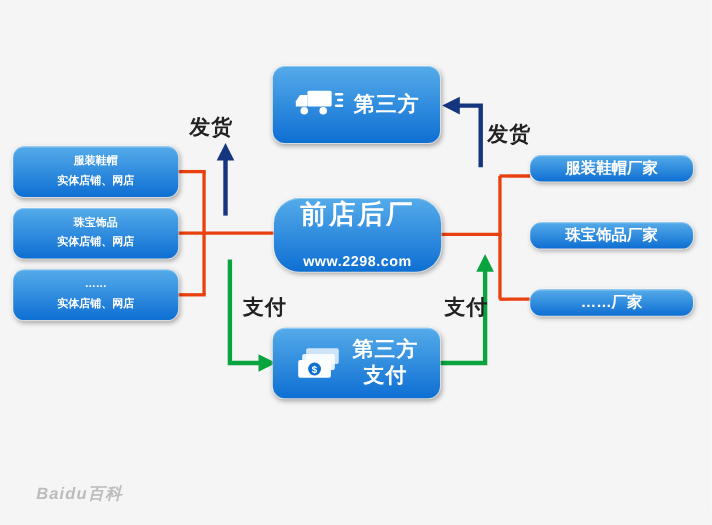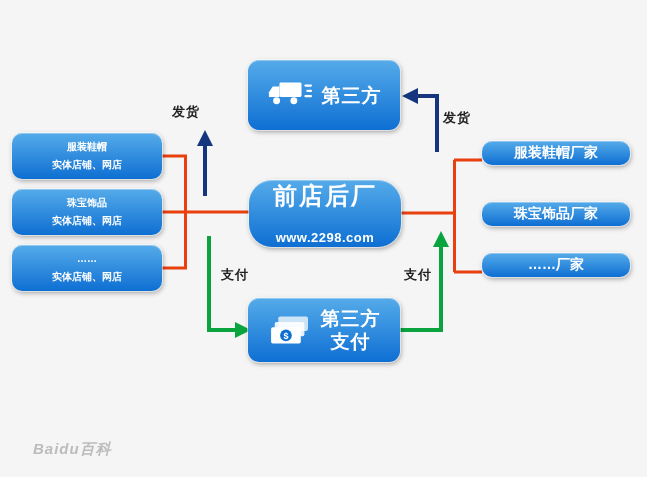--- a/index.html
+++ b/index.html
@@ -38,24 +38,24 @@
   .side-box{
     position:absolute;display:flex;flex-direction:column;align-items:center;justify-content:center;
     background:linear-gradient(to bottom,var(--box-top) 0%,var(--box-bottom) 100%);
     border-radius:10px;color:#fff;font-weight:bold;text-align:center;
     box-shadow:0 0 0 1px rgba(255,255,255,.55),1px 2px 5px rgba(0,0,0,.35),
                inset 0 1px 0 rgba(255,255,255,.35);
   }
   .left-box{left:12px;width:150px;height:46px;font-size:10px;line-height:18px;}
   .lb-0{top:133px;} .lb-1{top:189px;} .lb-2{top:245px;}
   .right-box{left:482px;width:148px;height:24px;font-size:14px;}
-  .rb-0{top:141px;} .rb-1{top:202px;} .rb-2{top:253px;align-items:center;}
+  .rb-0{top:141px;} .rb-1{top:202px;} .rb-2{top:263px;align-items:center;}
 
   .edge-label{
-    position:absolute;font-size:13px;font-weight:bold;color:var(--label);letter-spacing:1px;
+    position:absolute;font-size:19px;font-weight:bold;color:var(--label);letter-spacing:1px;
   }
   .el-ship-left{left:172px;top:103px;}
   .el-ship-right{left:443px;top:109px;}
   .el-pay-left{left:221px;top:266px;}
   .el-pay-right{left:404px;top:266px;}
 
   .watermark{
     position:absolute;left:8px;top:440px;font-size:15px;font-weight:bold;
     color:#bcbcbc;letter-spacing:1px;font-style:italic;margin-left:25px;
   }

